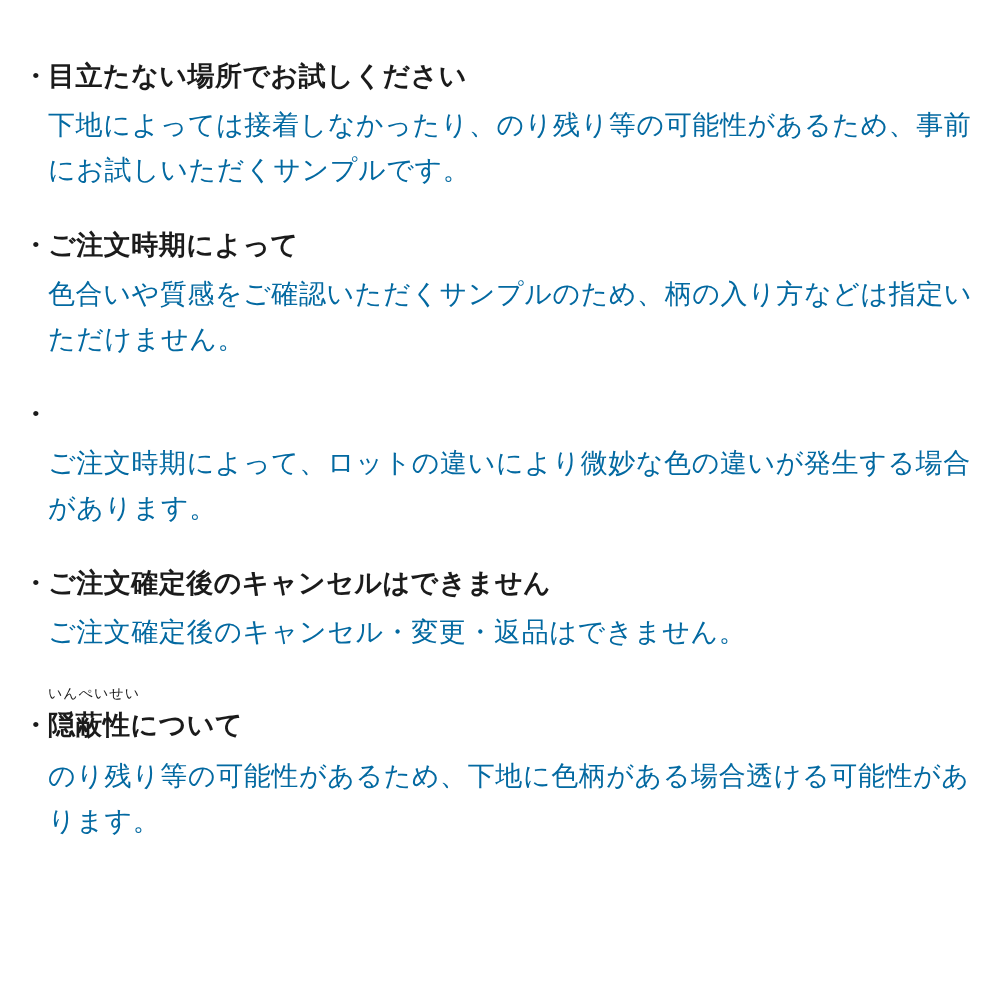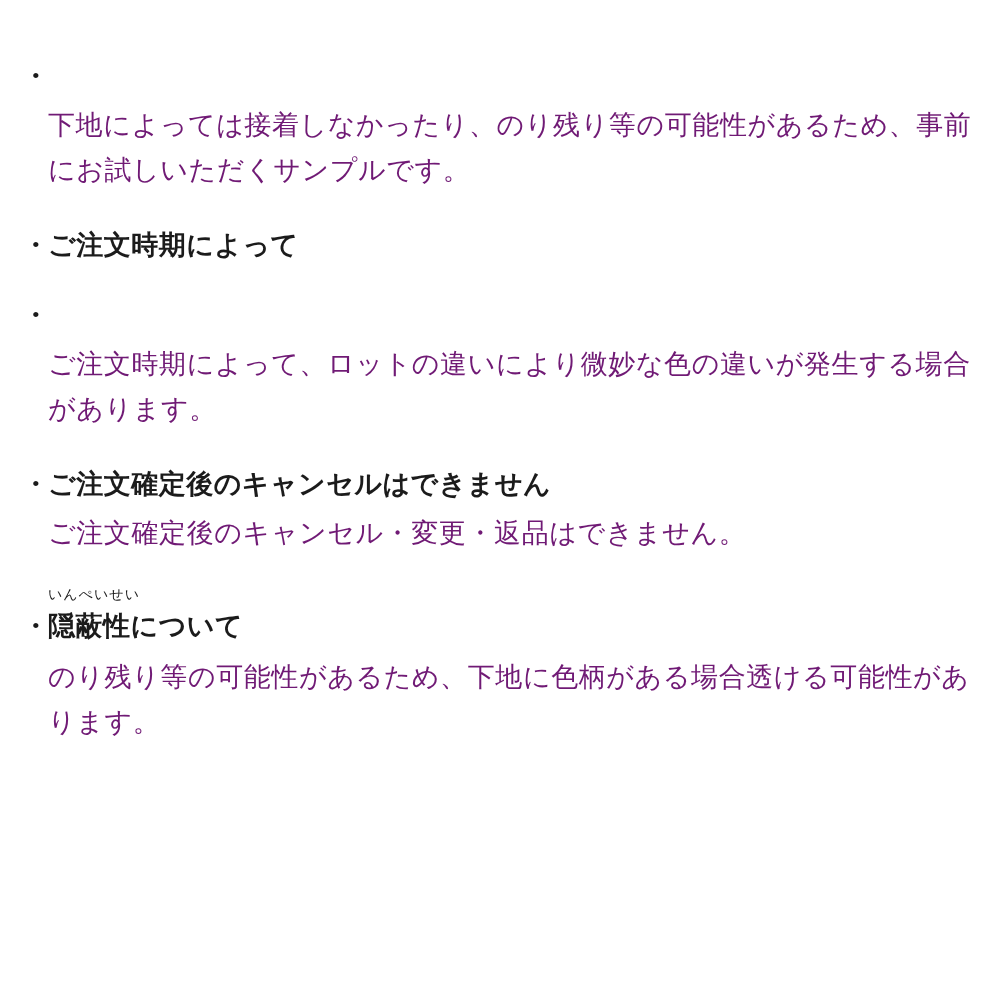--- a/index.html
+++ b/index.html
@@ -65,44 +65,46 @@
     letter-spacing: 1px;
     color: #1b1b1b;
     white-space: nowrap;
   }
   .body-text {
     margin-left: 26px;
     margin-top: 9px;
     font-size: 27px;
     line-height: 45px;
     letter-spacing: 0.6px;
-    color: #701a75;
+    color: #0369a1;
     max-width: 950px;
   }
   .spacer-ruby {
     height: 18px;
   }
 </style>
 </head>
 <body>
 
 <div class="page">
 
   <div class="section">
     <div class="heading-row">
       <span class="bullet">・</span>
+      <span class="heading">目立たない場所でお試しください</span>
     </div>
     <div class="body-text">下地によっては接着しなかったり、のり残り等の可能性があるため、事前にお試しいただくサンプルです。</div>
   </div>
 
   <div class="section">
     <div class="heading-row">
       <span class="bullet">・</span>
       <span class="heading">ご注文時期によって</span>
     </div>
+    <div class="body-text">色合いや質感をご確認いただくサンプルのため、柄の入り方などは指定いただけません。</div>
   </div>
 
   <div class="section">
     <div class="heading-row">
       <span class="bullet">・</span>
     </div>
     <div class="body-text">ご注文時期によって、ロットの違いにより微妙な色の違いが発生する場合があります。</div>
   </div>
 
   <div class="section">

